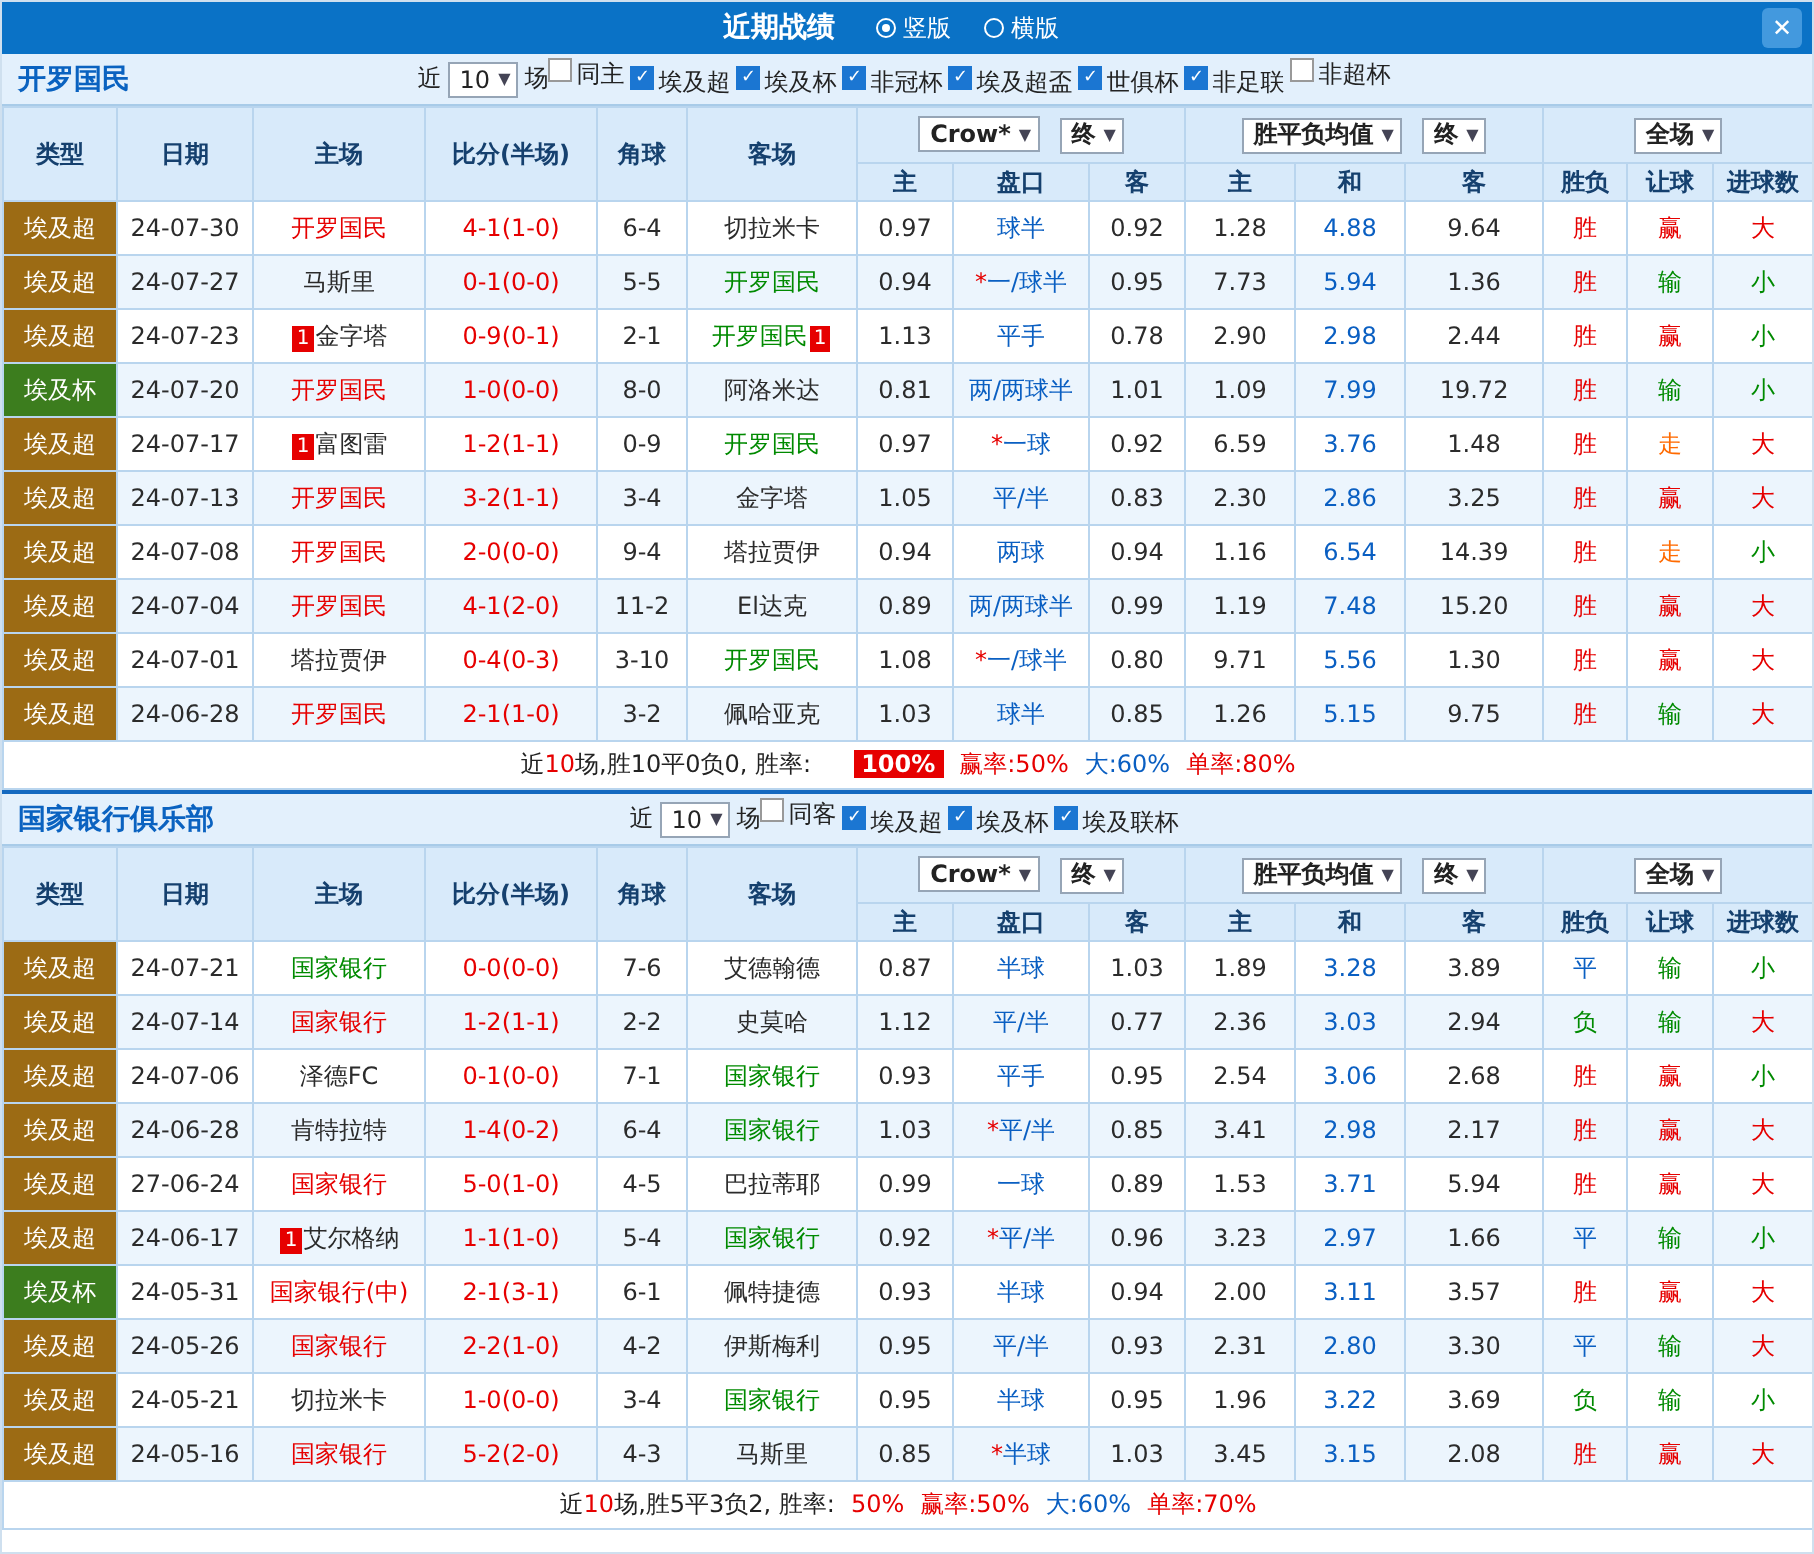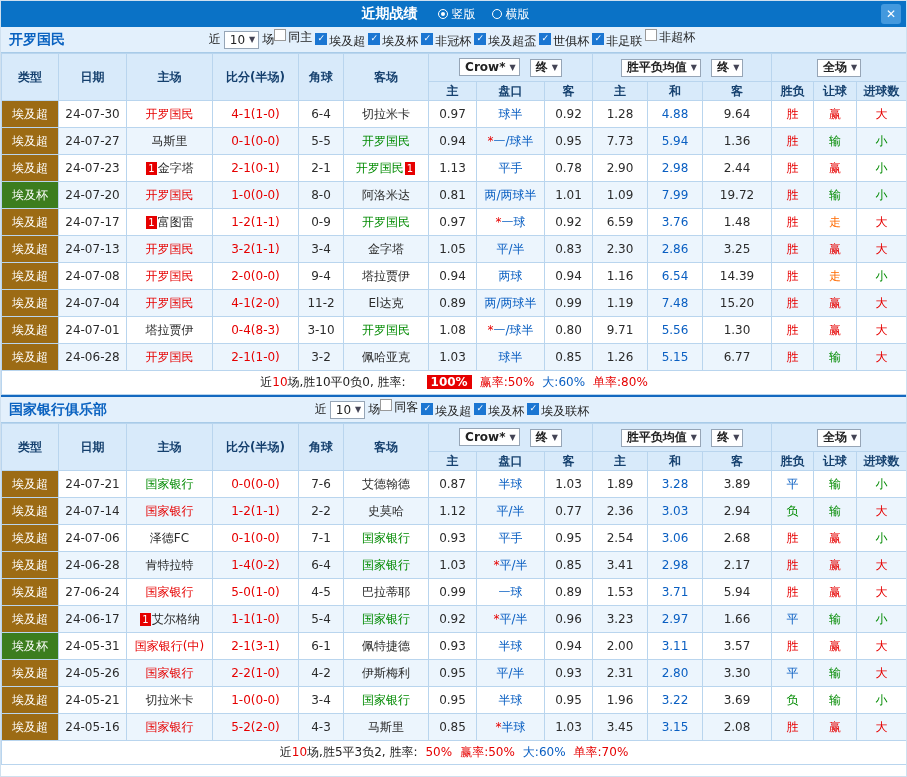--- a/index.html
+++ b/index.html
@@ -168,21 +168,21 @@
             <td class="c-blue">5.94</td>
             <td class="c-black">1.36</td>
             <td class="c-red">胜</td>
             <td class="c-green">输</td>
             <td class="c-green">小</td>
           </tr>
           <tr>
             <td class="league super">埃及超</td>
             <td class="c-black">24-07-23</td>
             <td><span class="badge">1</span><span class="c-black">金字塔</span></td>
-            <td class="c-red">2-1(0-1)</td>
+            <td class="c-red">0-9(0-1)</td>
             <td class="c-black">2-1</td>
             <td><span class="c-green">开罗国民</span><span class="badge">1</span></td>
             <td class="c-black">1.13</td>
             <td><span class="c-blue">平手</span></td>
             <td class="c-black">0.78</td>
             <td class="c-black">2.90</td>
             <td class="c-blue">2.98</td>
             <td class="c-black">2.44</td>
             <td class="c-red">胜</td>
             <td class="c-red">赢</td>
@@ -270,21 +270,21 @@
             <td class="c-blue">7.48</td>
             <td class="c-black">15.20</td>
             <td class="c-red">胜</td>
             <td class="c-red">赢</td>
             <td class="c-red">大</td>
           </tr>
           <tr>
             <td class="league super">埃及超</td>
             <td class="c-black">24-07-01</td>
             <td><span class="c-black">塔拉贾伊</span></td>
-            <td class="c-red">0-4(8-3)</td>
+            <td class="c-red">0-4(0-3)</td>
             <td class="c-black">3-10</td>
             <td><span class="c-green">开罗国民</span></td>
             <td class="c-black">1.08</td>
             <td><span class="c-red">*</span><span class="c-blue">一/球半</span></td>
             <td class="c-black">0.80</td>
             <td class="c-black">9.71</td>
             <td class="c-blue">5.56</td>
             <td class="c-black">1.30</td>
             <td class="c-red">胜</td>
             <td class="c-red">赢</td>
@@ -295,21 +295,21 @@
             <td class="c-black">24-06-28</td>
             <td><span class="c-red">开罗国民</span></td>
             <td class="c-red">2-1(1-0)</td>
             <td class="c-black">3-2</td>
             <td><span class="c-black">佩哈亚克</span></td>
             <td class="c-black">1.03</td>
             <td><span class="c-blue">球半</span></td>
             <td class="c-black">0.85</td>
             <td class="c-black">1.26</td>
             <td class="c-blue">5.15</td>
-            <td class="c-black">6.77</td>
+            <td class="c-black">9.75</td>
             <td class="c-red">胜</td>
             <td class="c-green">输</td>
             <td class="c-red">大</td>
           </tr>
         </tbody>
       <tfoot>
         <tr>
             <td colspan="15" class="foot"><span class="f-plain">近</span><span class="f-num">10</span><span class="f-plain">场,胜10平0负0, 胜率:</span><span class="f-badge">100%</span><span class="f-red">赢率:50%</span><span class="f-blue">大:60%</span><span class="f-red">单率:80%</span></td>
           </tr>
       </tfoot>

